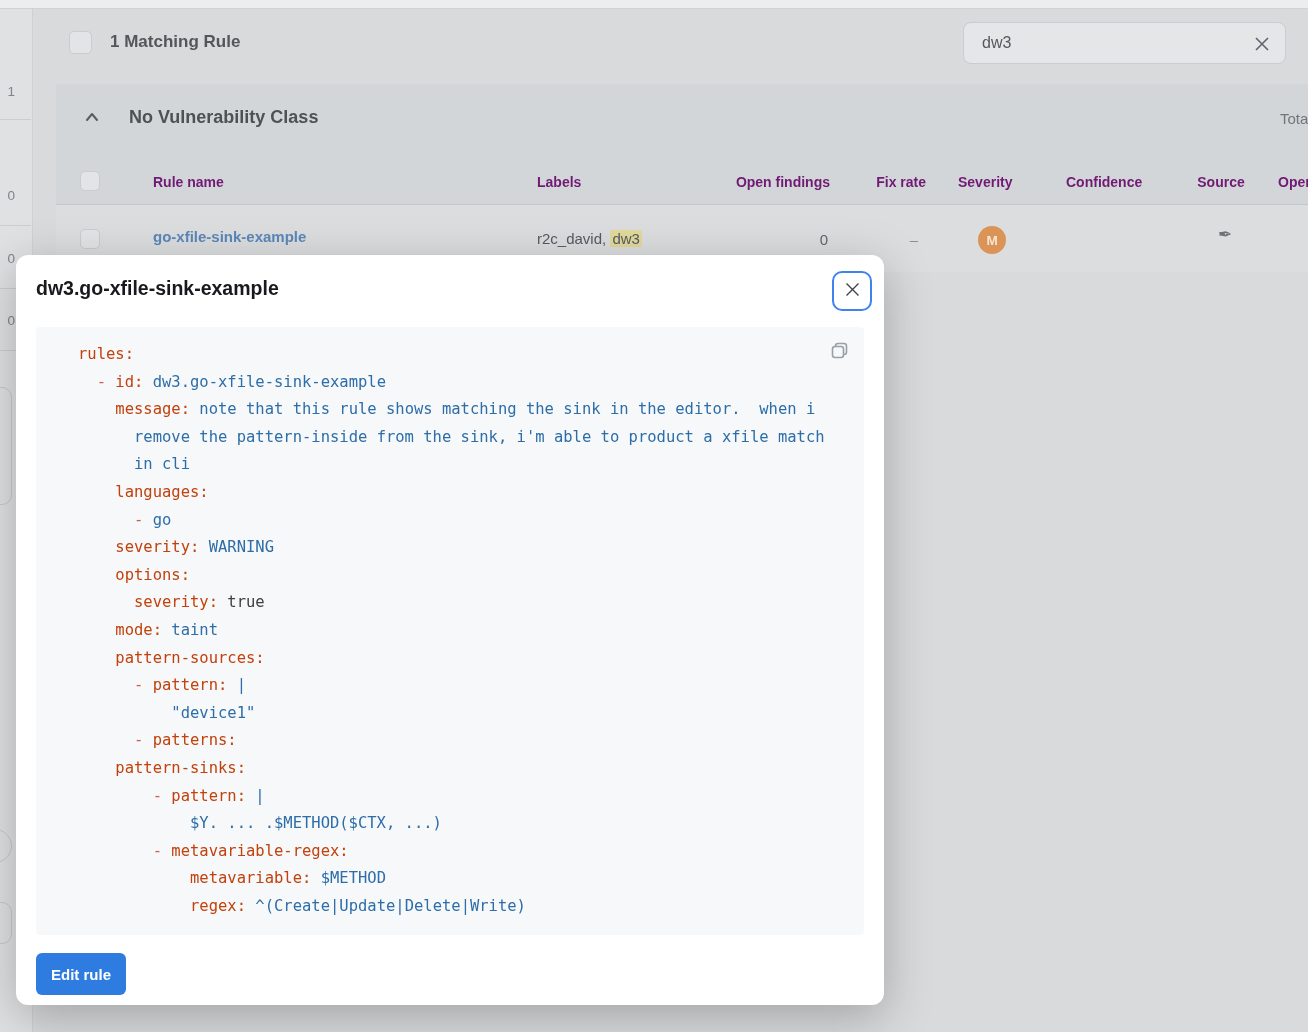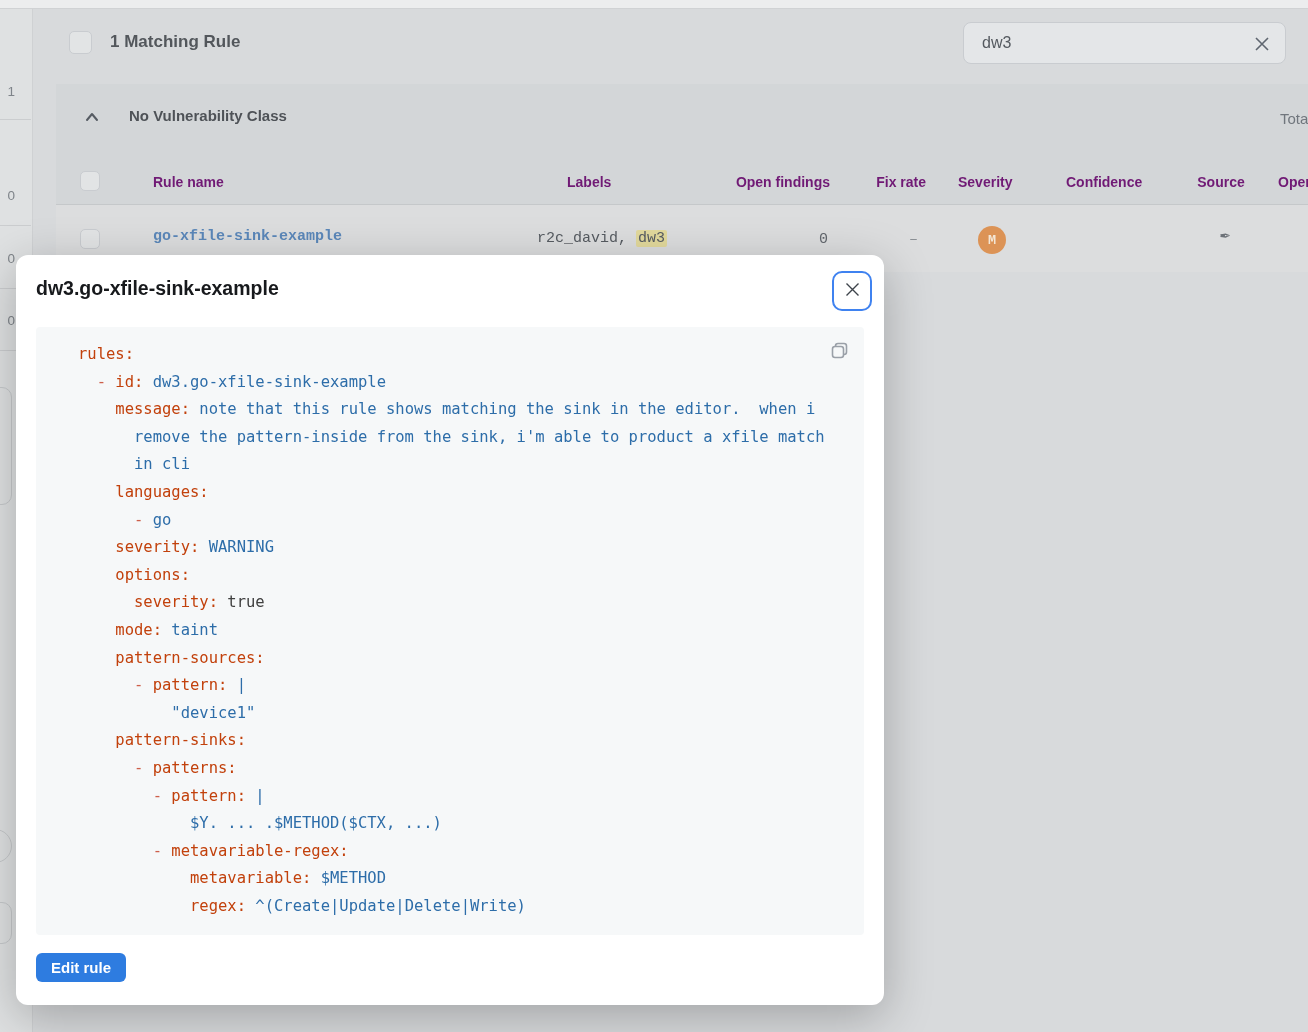--- a/index.html
+++ b/index.html
@@ -18,48 +18,48 @@
 
   .page-title { position:absolute; left:110px; top:32px; font-size:17px; font-weight:bold; color:#53575c; }
 
   .search-box { position:absolute; left:963px; top:22px; width:323px; height:42px; background:#e4e6e8; border:1px solid #c9ccd0; border-radius:8px; }
   .search-box input { position:absolute; left:18px; top:0; width:230px; height:40px; border:none; outline:none; background:transparent; font-size:16px; color:#54595f; font-family:"Liberation Sans", sans-serif; }
   .search-clear { position:absolute; right:13px; top:11px; width:20px; height:20px; cursor:pointer; }
 
   .card { position:absolute; left:56px; top:84px; width:1252px; height:188px; background:#d3d6d8; }
 
   .chevron-btn { position:absolute; left:83px; top:108px; width:18px; height:18px; cursor:pointer; }
-  .section-title { position:absolute; left:129px; top:107px; font-size:15px; font-weight:bold; color:#4e5257; }
+  .section-title { position:absolute; left:129px; top:107px; font-size:18px; font-weight:bold; color:#4e5257; }
   .total-label { position:absolute; left:1280px; top:110px; font-size:15px; color:#70767d; white-space:nowrap; }
 
   .th { position:absolute; top:174px; font-size:14px; font-weight:bold; color:#701a75; white-space:nowrap; }
   .header-divider { position:absolute; left:56px; top:204px; width:1252px; height:1px; background:#c5c8ca; }
 
-  .rule-row { position:absolute; left:56px; top:205px; width:1252px; height:67px; background:#dcddde;font-family:Liberation Mono, monospace; }
+  .rule-row { position:absolute; left:56px; top:205px; width:1252px; height:67px; background:#dcddde; }
   .cell { position:absolute; font-size:15px; color:#565b61; white-space:nowrap; }
   .rule-link { color:#5b87b9; font-weight:bold; cursor:pointer; }
   .hl { background:#e2d99c; border-radius:2px; padding:0 2px; }
   .sev-badge { position:absolute; left:978px; top:21px; width:28px; height:28px; border-radius:50%; background:#dc9356; color:#f3e6d5; font-size:13.5px; font-weight:bold; display:flex; align-items:center; justify-content:center; }
   .pen-icon { position:absolute; left:1211px; top:19px; width:28px; text-align:center; font-size:17px; color:#6d7278; }
 
   
   .modal { position:absolute; left:16px; top:255px; width:868px; height:750px; background:#ffffff; border-radius:12px; box-shadow:0 12px 48px rgba(0,0,0,0.25); }
   .modal-title { position:absolute; left:20px; top:22px; font-size:19.5px; font-weight:bold; color:#17191c; }
   .modal-close { position:absolute; right:12px; top:16px; width:40px; height:40px; background:#fff; border:2px solid #3f82f0; border-radius:10px; display:flex; align-items:center; justify-content:center; cursor:pointer; }
 
   .code-block { position:absolute; left:20px; top:72px; width:828px; height:608px; background:#f6f8f9; border-radius:4px; padding:14px 20px 14px 42px; overflow:hidden; }
   .code-line { font-family:"DejaVu Sans Mono", monospace; font-size:15.5px; line-height:27.6px; white-space:pre; }
   .tk-key  { color:#c2410c; }
   .tk-val  { color:#2d6da9; }
   .tk-atom { color:#404040; }
   .tk-dash { color:#cd5f4a; }
   .tk-sp   { color:#5a6068; }
   .copy-btn { position:absolute; right:14px; top:14px; width:20px; height:20px; cursor:pointer; }
 
-  .edit-btn { position:absolute; left:20px; top:698px; height:29px; padding:0 15px; background:#2e7ce0; border:none; border-radius:6px; color:#ffffff; font-size:15px; font-weight:bold; font-family:"Liberation Sans", sans-serif; cursor:pointer; }
+  .edit-btn { position:absolute; left:20px; top:698px; height:42px; padding:0 15px; background:#2e7ce0; border:none; border-radius:6px; color:#ffffff; font-size:15px; font-weight:bold; font-family:"Liberation Sans", sans-serif; cursor:pointer; }
 </style>
 </head>
 <body>
 
 <div id="app">
 
   <div class="top-strip"></div>
 
   <div class="left-strip">
     <div class="side-count" style="top:75px">1</div>
@@ -92,21 +92,21 @@
   <span class="chevron-btn">
     <svg width="18" height="18" viewBox="0 0 18 18">
         <polyline points="4,12 9,6 14,12" stroke="#565c63" stroke-width="2" fill="none" stroke-linecap="round" stroke-linejoin="round"></polyline>
       </svg>
   </span>
   <div class="section-title">No Vulnerability Class</div>
   <div class="total-label">Total</div>
 
   <div class="checkbox" style="left:80px; top:171px; width:20px; height:20px;"></div>
   <div class="th" style="left:153px;">Rule name</div>
-  <div class="th" style="left:537px;margin-left:30px;">Labels</div>
+  <div class="th" style="left:537px;">Labels</div>
   <div class="th" style="left:700px; width:130px; text-align:right;">Open findings</div>
   <div class="th" style="left:850px; width:76px; text-align:right;">Fix rate</div>
   <div class="th" style="left:958px; width:62px; ">Severity</div>
   <div class="th" style="left:1066px;">Confidence</div>
   <div class="th" style="left:1194px; width:54px; text-align:center;">Source</div>
   <div class="th" style="left:1278px;">Open</div>
   <div class="header-divider"></div>
 
   <div class="rule-row">
     <div class="checkbox" style="left:24px; top:24px; width:20px; height:20px;"></div>
@@ -137,22 +137,22 @@
           <div class="code-line"><span class="tk-sp">      </span><span class="tk-val">in cli</span></div>
           <div class="code-line"><span class="tk-sp">    </span><span class="tk-key">languages:</span></div>
           <div class="code-line"><span class="tk-sp">      </span><span class="tk-dash">- </span><span class="tk-val">go</span></div>
           <div class="code-line"><span class="tk-sp">    </span><span class="tk-key">severity:</span><span class="tk-sp"> </span><span class="tk-val">WARNING</span></div>
           <div class="code-line"><span class="tk-sp">    </span><span class="tk-key">options:</span></div>
           <div class="code-line"><span class="tk-sp">      </span><span class="tk-key">severity:</span><span class="tk-sp"> </span><span class="tk-atom">true</span></div>
           <div class="code-line"><span class="tk-sp">    </span><span class="tk-key">mode:</span><span class="tk-sp"> </span><span class="tk-val">taint</span></div>
           <div class="code-line"><span class="tk-sp">    </span><span class="tk-key">pattern-sources:</span></div>
           <div class="code-line"><span class="tk-sp">      </span><span class="tk-dash">- </span><span class="tk-key">pattern:</span><span class="tk-sp"> </span><span class="tk-val">|</span></div>
           <div class="code-line"><span class="tk-sp">          </span><span class="tk-val">"device1"</span></div>
+          <div class="code-line"><span class="tk-sp">      </span><span class="tk-dash">- </span><span class="tk-key">patterns:</span></div>
           <div class="code-line"><span class="tk-sp">    </span><span class="tk-key">pattern-sinks:</span></div>
-          <div class="code-line"><span class="tk-sp">      </span><span class="tk-dash">- </span><span class="tk-key">patterns:</span></div>
           <div class="code-line"><span class="tk-sp">        </span><span class="tk-dash">- </span><span class="tk-key">pattern:</span><span class="tk-sp"> </span><span class="tk-val">|</span></div>
           <div class="code-line"><span class="tk-sp">            </span><span class="tk-val">$Y. ... .$METHOD($CTX, ...)</span></div>
           <div class="code-line"><span class="tk-sp">        </span><span class="tk-dash">- </span><span class="tk-key">metavariable-regex:</span></div>
           <div class="code-line"><span class="tk-sp">            </span><span class="tk-key">metavariable:</span><span class="tk-sp"> </span><span class="tk-val">$METHOD</span></div>
           <div class="code-line"><span class="tk-sp">            </span><span class="tk-key">regex:</span><span class="tk-sp"> </span><span class="tk-val">^(Create|Update|Delete|Write)</span></div>
         </div>
       <span class="copy-btn">
         <svg width="20" height="20" viewBox="0 0 20 20">
           <rect x="5.5" y="2.5" width="11" height="11" rx="2.5" fill="none" stroke="#9aa0a8" stroke-width="1.6"></rect>
           <rect x="2.5" y="5.5" width="11" height="11" rx="2.5" fill="#f6f8f9" stroke="#9aa0a8" stroke-width="1.6"></rect>

